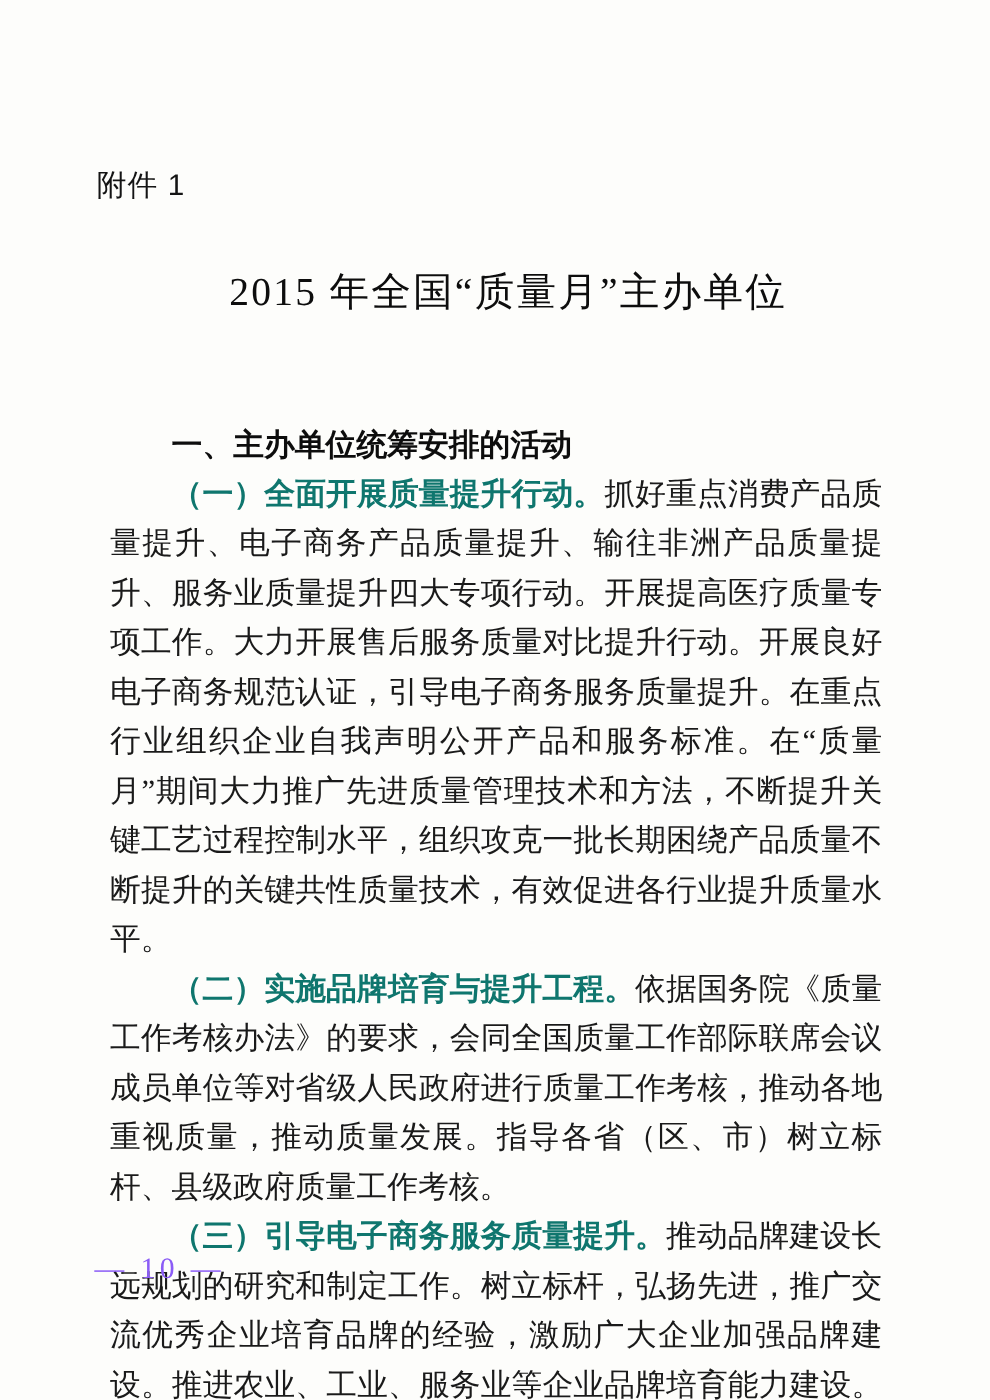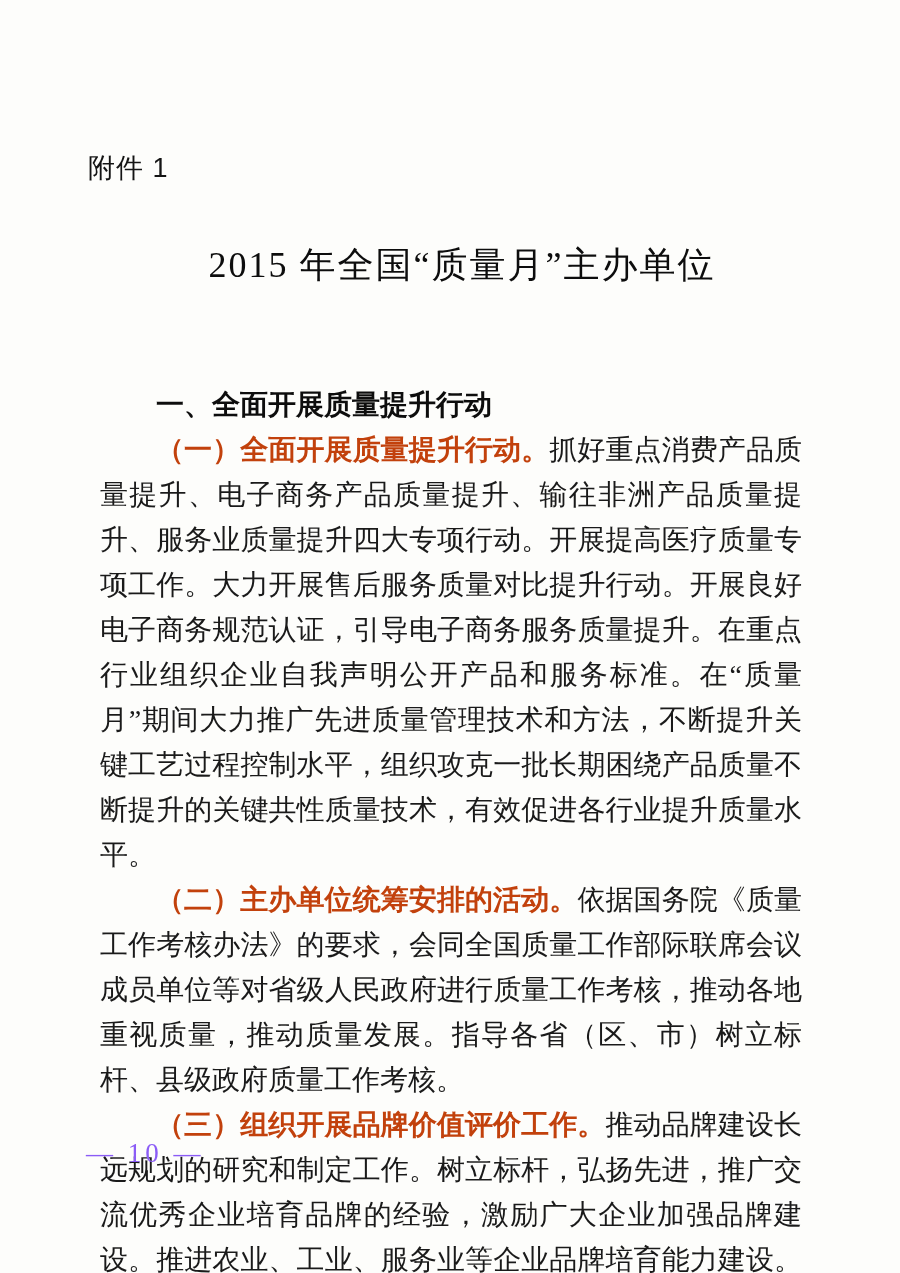--- a/index.html
+++ b/index.html
@@ -54,21 +54,21 @@
     font-size: 28px;
     color: #0d0d0d;
     margin: 0;
   }
   .para {
     margin: 0;
     text-indent: 2em;
   }
   .para .lead {
     font-weight: bold;
-    color: #c2410c;
+    color: #0f766e;
   }
   .page-footer {
     position: absolute;
     left: 86px;
     top: 1138px;
     font-size: 27px;
     letter-spacing: 4px;
     color: #8b5cf6;
   }
 </style>
@@ -78,25 +78,25 @@
 <div class="page">
 
   <div class="attachment-label">附件 1</div>
 
   <div class="doc-title">
     <div>2015 年全国“质量月”主办单位</div>
   </div>
 
   <div class="content">
 
-    <p class="section-heading">一、全面开展质量提升行动</p>
+    <p class="section-heading">一、主办单位统筹安排的活动</p>
 
     <p class="para"><span class="lead">（一）全面开展质量提升行动。</span><span>抓好重点消费产品质量提升、电子商务产品质量提升、输往非洲产品质量提升、服务业质量提升四大专项行动。开展提高医疗质量专项工作。大力开展售后服务质量对比提升行动。开展良好电子商务规范认证，引导电子商务服务质量提升。在重点行业组织企业自我声明公开产品和服务标准。在“质量月”期间大力推广先进质量管理技术和方法，不断提升关键工艺过程控制水平，组织攻克一批长期困绕产品质量不断提升的关键共性质量技术，有效促进各行业提升质量水平。</span></p>
 
-    <p class="para"><span class="lead">（二）主办单位统筹安排的活动。</span><span>依据国务院《质量工作考核办法》的要求，会同全国质量工作部际联席会议成员单位等对省级人民政府进行质量工作考核，推动各地重视质量，推动质量发展。指导各省（区、市）树立标杆、县级政府质量工作考核。</span></p>
+    <p class="para"><span class="lead">（二）实施品牌培育与提升工程。</span><span>依据国务院《质量工作考核办法》的要求，会同全国质量工作部际联席会议成员单位等对省级人民政府进行质量工作考核，推动各地重视质量，推动质量发展。指导各省（区、市）树立标杆、县级政府质量工作考核。</span></p>
 
-    <p class="para"><span class="lead">（三）组织开展品牌价值评价工作。</span><span>推动品牌建设长远规划的研究和制定工作。树立标杆，弘扬先进，推广交流优秀企业培育品牌的经验，激励广大企业加强品牌建设。推进农业、工业、服务业等企业品牌培育能力建设。组织开展品牌价值评价工作。开展全国</span></p>
+    <p class="para"><span class="lead">（三）引导电子商务服务质量提升。</span><span>推动品牌建设长远规划的研究和制定工作。树立标杆，弘扬先进，推广交流优秀企业培育品牌的经验，激励广大企业加强品牌建设。推进农业、工业、服务业等企业品牌培育能力建设。组织开展品牌价值评价工作。开展全国</span></p>
 
   </div>
 
   <div class="page-footer">— 10 —</div>
 
 </div>
 
 </body></html>

